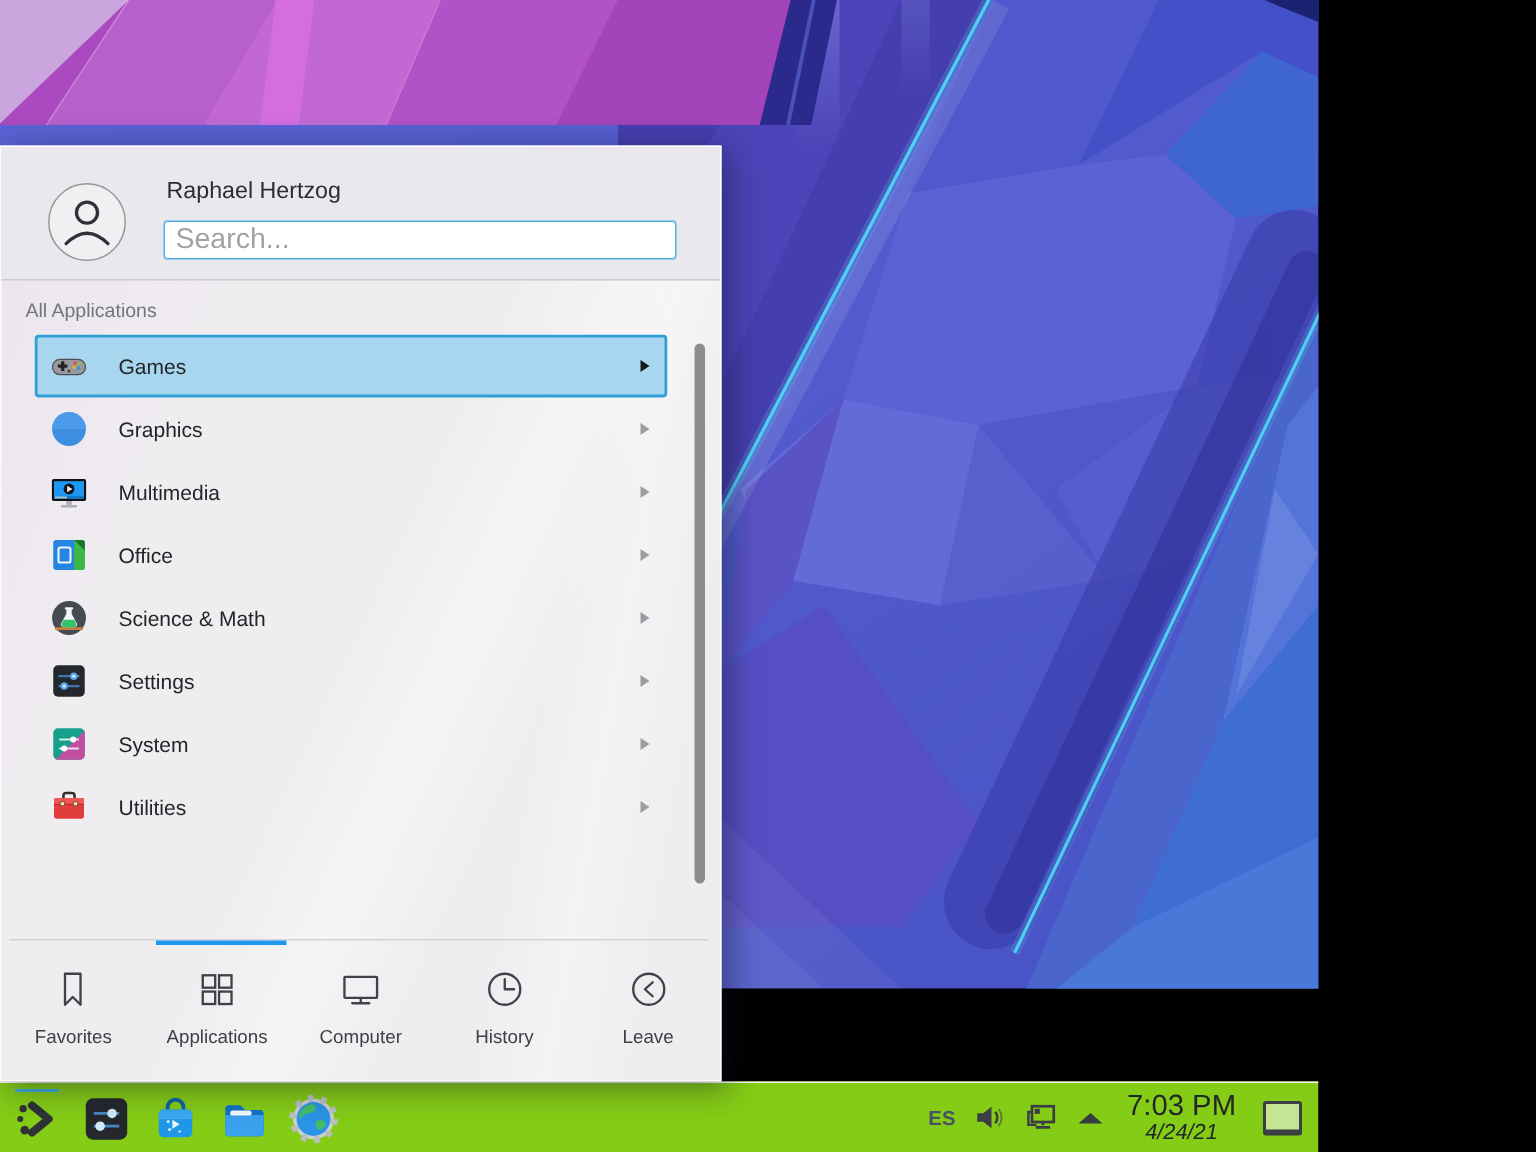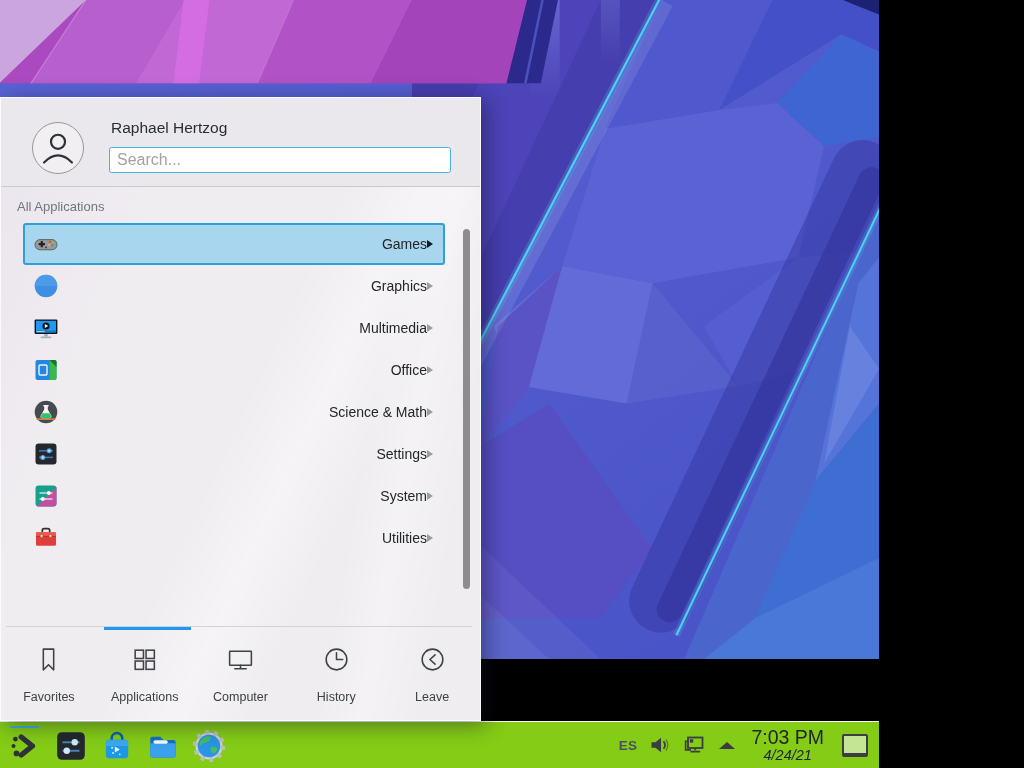--- a/index.html
+++ b/index.html
@@ -14,45 +14,45 @@
   .menu-bg{position:absolute;inset:0;pointer-events:none;background:
       linear-gradient(112deg, rgba(196,160,205,.12) 0%, rgba(255,255,255,0) 26%),
       linear-gradient(115deg, rgba(255,255,255,0) 50%, rgba(255,255,255,.38) 60%, rgba(255,255,255,0) 70%),
       linear-gradient(100deg, rgba(255,255,255,0) 72%, rgba(255,255,255,.30) 80%, rgba(255,255,255,0) 90%);}
   .menu-header{position:absolute;top:0;left:0;right:0;height:88px;background:#eae8ec;
         border-bottom:1px solid #cbc9cd;}
   .avatar{position:absolute;left:31px;top:24px;width:50px;height:50px;border:1px solid #97979a;
         border-radius:50%;background:#f1eff2;}
   .user-name{position:absolute;left:110px;top:21px;font-size:15.5px;color:#2b2e31;}
   .search-input{position:absolute;left:108px;top:49px;width:326px;height:24px;background:#fff;
-        border:1.5px solid #4cb2e6;border-radius:2.5px;font-family:inherit;font-size:16px;
+        border:1.5px solid #4cb2e6;border-radius:2.5px;font-family:inherit;font-size:19px;
         padding:0 7px;color:#232629;outline:none;}
   .search-input::placeholder{color:#a0a3a6;}
   .section-label{position:absolute;left:16px;top:101px;font-size:13px;color:#72767a;}
 
-  .cat-list{position:absolute;left:22px;top:125px;width:422px;height:403px;overflow:hidden;text-align:right;}
+  .cat-list{position:absolute;left:22px;top:125px;width:422px;height:403px;overflow:hidden;}
   .cat-row{height:42px;display:flex;align-items:center;padding:0 10px 0 8px;
         border:2px solid transparent;border-radius:3px;box-sizing:border-box;cursor:default;}
   .cat-row.selected{background:#a9d6ef;border-color:#2f9fd8;}
   .cat-icon{width:26px;height:26px;margin-right:20px;flex:none;}
   .cat-icon svg{display:block;width:26px;height:26px;}
   .cat-label{flex:1;font-size:14px;color:#232629;}
   .cat-arrow{width:0;height:0;border-left:6.5px solid #9b9ea1;
         border-top:4.5px solid transparent;border-bottom:4.5px solid transparent;}
   .selected .cat-arrow{border-left-color:#17191b;}
   .scroll-thumb{position:absolute;left:462px;top:131px;width:7px;height:360px;border-radius:4px;
         background:#8d8d90;}
 
   .list-divider{position:absolute;left:5px;right:8px;top:528px;height:1px;background:#d4d2d6;}
   .tab-indicator{position:absolute;left:103px;top:529px;width:87px;height:3px;background:#1d99f3;}
   .tab-bar{position:absolute;left:0;top:532px;width:100%;height:92px;display:flex;}
   .tab{flex:1;display:flex;flex-direction:column;align-items:center;padding-top:15px;
         background:none;border:none;cursor:default;}
   .tab svg{width:29px;height:29px;}
-  .tab-label{margin-top:13px;font-size:12.5px;color:#3d4144;}
+  .tab-label{margin-top:7px;font-size:12.5px;color:#3d4144;}
 
   
   .taskbar{position:absolute;left:0;bottom:0;width:100%;height:47px;background:#84cc16;
         border-top:1px solid #f8f7f9;box-sizing:border-box;display:flex;align-items:center;z-index:10;}
   .launchers{display:flex;align-items:center;gap:12px;padding-left:8px;height:100%;}
   .task-btn{width:34px;height:34px;position:relative;margin-top:1px;}
   .task-btn svg{display:block;width:34px;height:34px;}
   .task-btn.active::before{content:"";position:absolute;left:2px;top:-3px;width:29px;height:2.5px;
         background:#3daee2;}
   .tray{margin-left:auto;display:flex;align-items:center;gap:10px;padding-right:11px;}

